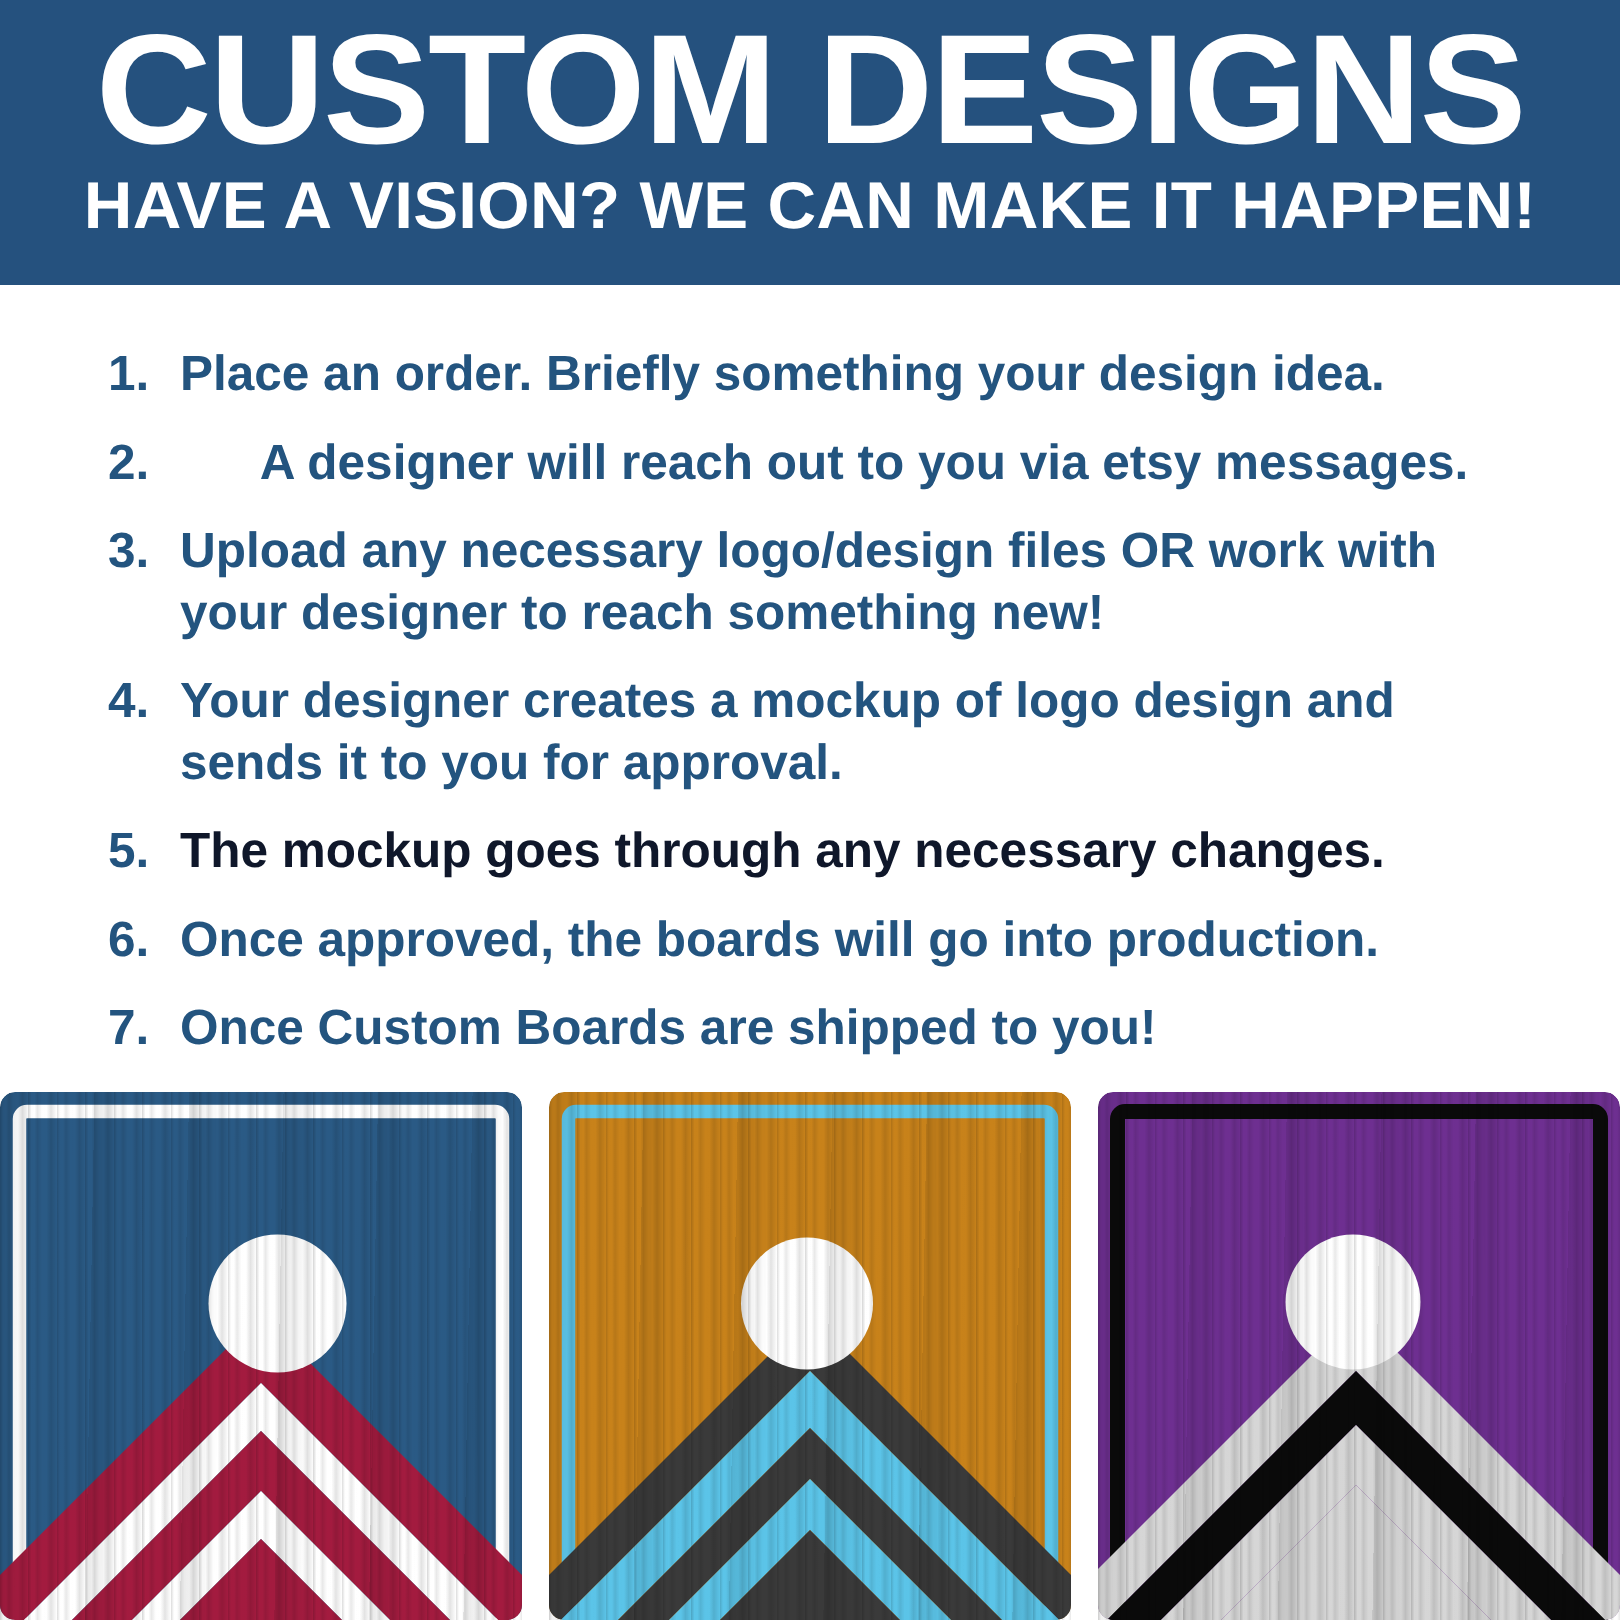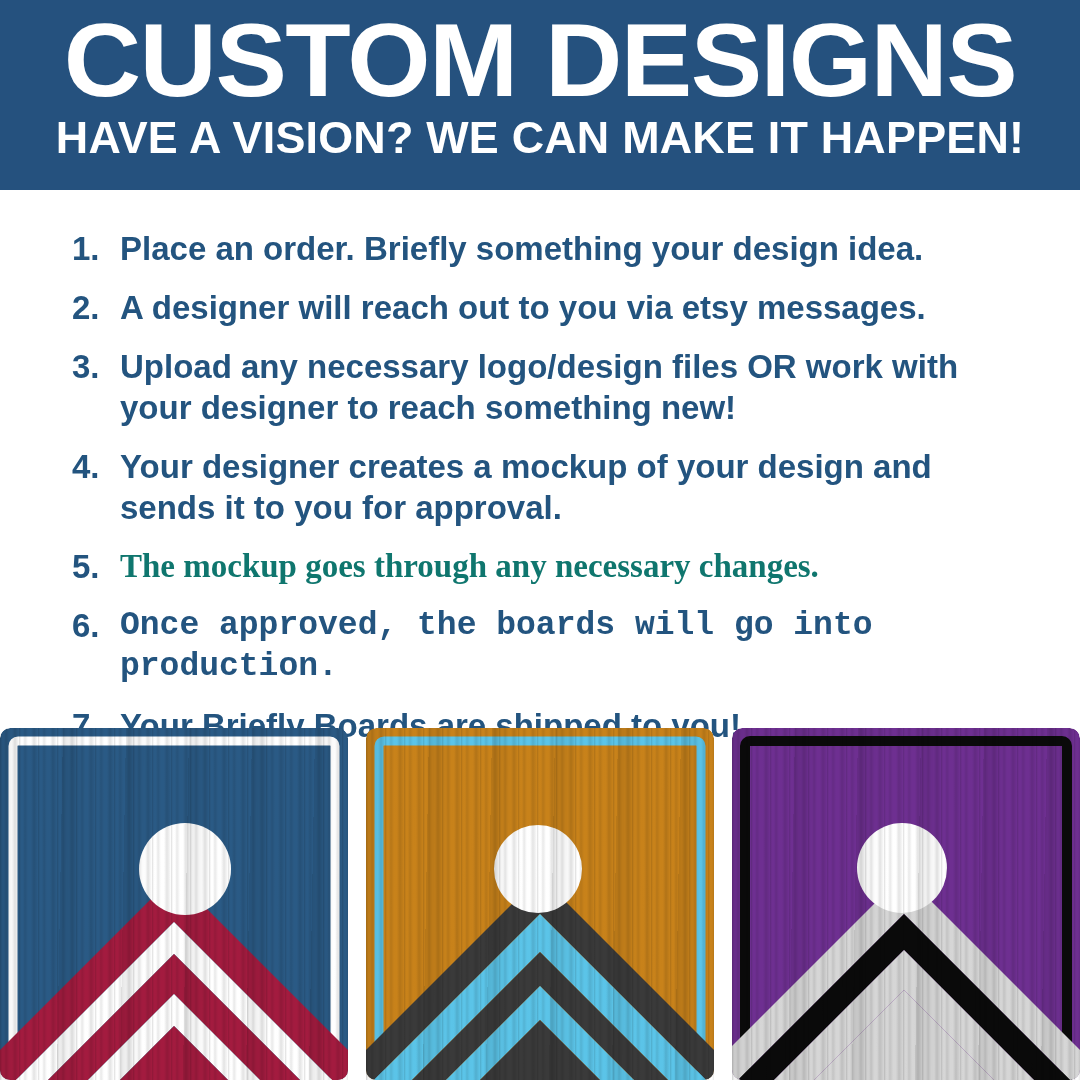--- a/index.html
+++ b/index.html
@@ -152,46 +152,46 @@
 
   <div class="steps">
 
     <div class="step-row" style="color: rgb(35, 84, 127);">
       <span class="step-num" style="color: rgb(35, 84, 127);">1.</span>
       <span class="step-text" style="color: rgb(35, 84, 127);">Place an order. Briefly something your design idea.</span>
     </div>
 
     <div class="step-row" style="color: rgb(35, 84, 127);">
       <span class="step-num" style="color: rgb(35, 84, 127);">2.</span>
-      <span class="step-text" style="color: rgb(35, 84, 127);">A designer will reach out to you via etsy messages.</span>
+      <span class="step-text" style="color: rgb(35, 84, 127); text-align: center;">A designer will reach out to you via etsy messages.</span>
     </div>
 
     <div class="step-row" style="color: rgb(35, 84, 127);">
       <span class="step-num" style="color: rgb(35, 84, 127);">3.</span>
       <span class="step-text" style="color: rgb(35, 84, 127);">Upload any necessary logo/design files OR work with your designer to reach something new!</span>
     </div>
 
     <div class="step-row" style="color: rgb(35, 84, 127);">
       <span class="step-num" style="color: rgb(35, 84, 127);">4.</span>
-      <span class="step-text" style="color: rgb(35, 84, 127);">Your designer creates a mockup of your design and sends it to you for approval.</span>
+      <span class="step-text" style="color: rgb(35, 84, 127);">Your designer creates a mockup of logo design and sends it to you for approval.</span>
     </div>
 
     <div class="step-row" style="color: rgb(35, 84, 127);">
       <span class="step-num" style="color: rgb(35, 84, 127);">5.</span>
-      <span class="step-text" style="color: #0f766e; font-family: Liberation Serif, serif;">The mockup goes through any necessary changes.</span>
+      <span class="step-text" style="color: #0f172a;">The mockup goes through any necessary changes.</span>
     </div>
 
     <div class="step-row" style="color: rgb(35, 84, 127);">
       <span class="step-num" style="color: rgb(35, 84, 127);">6.</span>
-      <span class="step-text" style="color: rgb(35, 84, 127); font-family: Liberation Mono, monospace;">Once approved, the boards will go into production.</span>
+      <span class="step-text" style="color: rgb(35, 84, 127);">Once approved, the boards will go into production.</span>
     </div>
 
     <div class="step-row" style="color: rgb(35, 84, 127);">
       <span class="step-num" style="color: rgb(35, 84, 127);">7.</span>
-      <span class="step-text" style="color: rgb(35, 84, 127);">Your Briefly Boards are shipped to you!</span>
+      <span class="step-text" style="color: rgb(35, 84, 127);">Once Custom Boards are shipped to you!</span>
     </div>
 
   </div>
 
   <div class="boards">
 
     <div class="board">
       <svg viewBox="0 0 348 352" preserveAspectRatio="none">
         <defs>
           <clipPath id="clip1">

